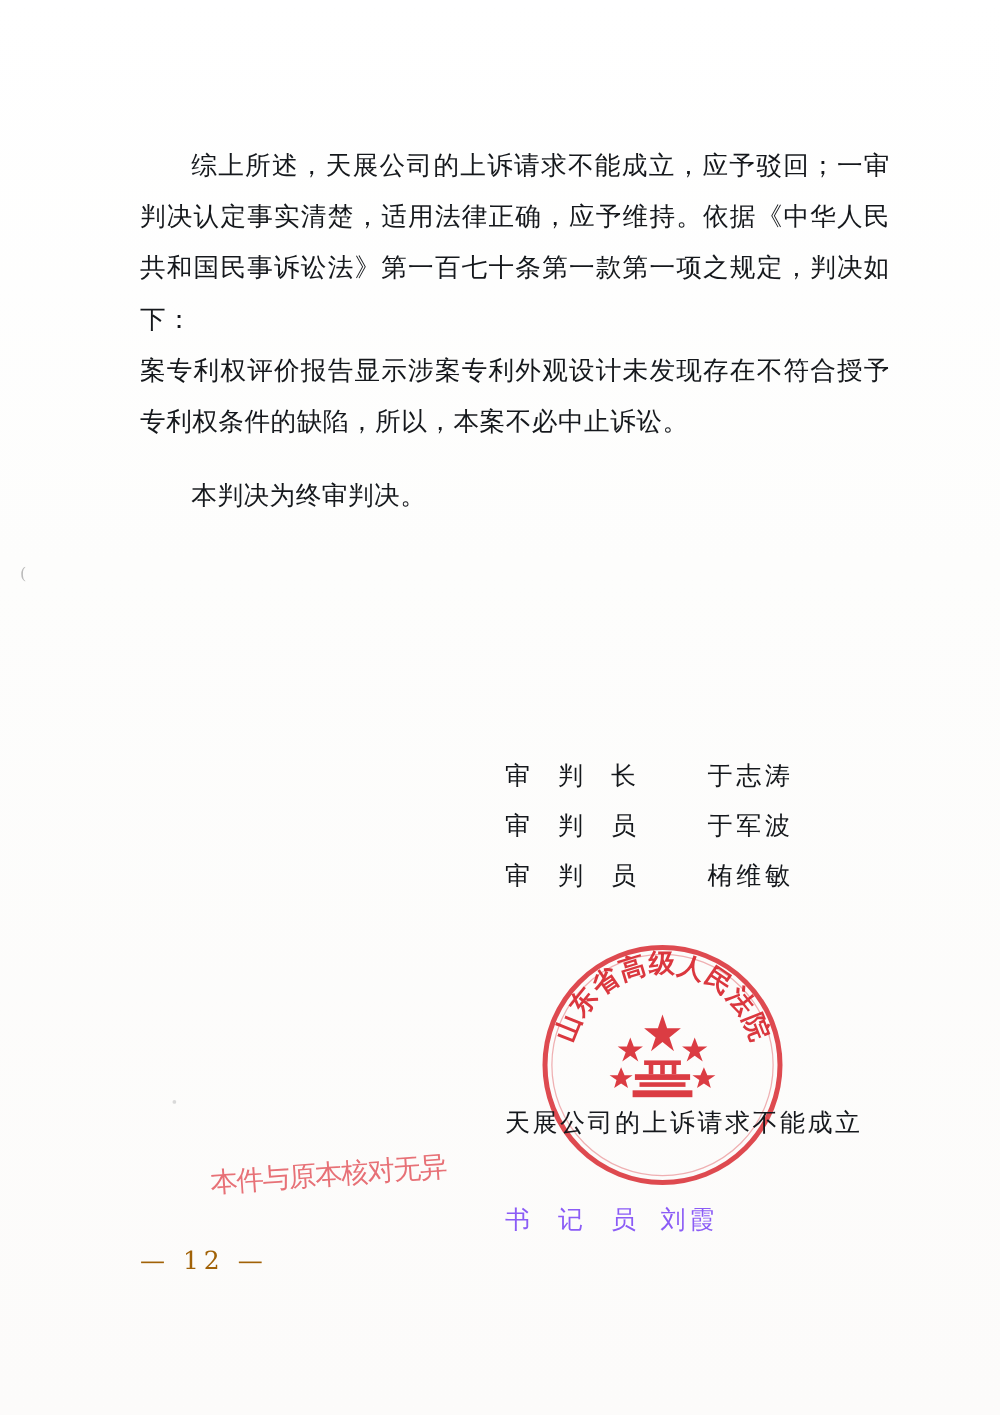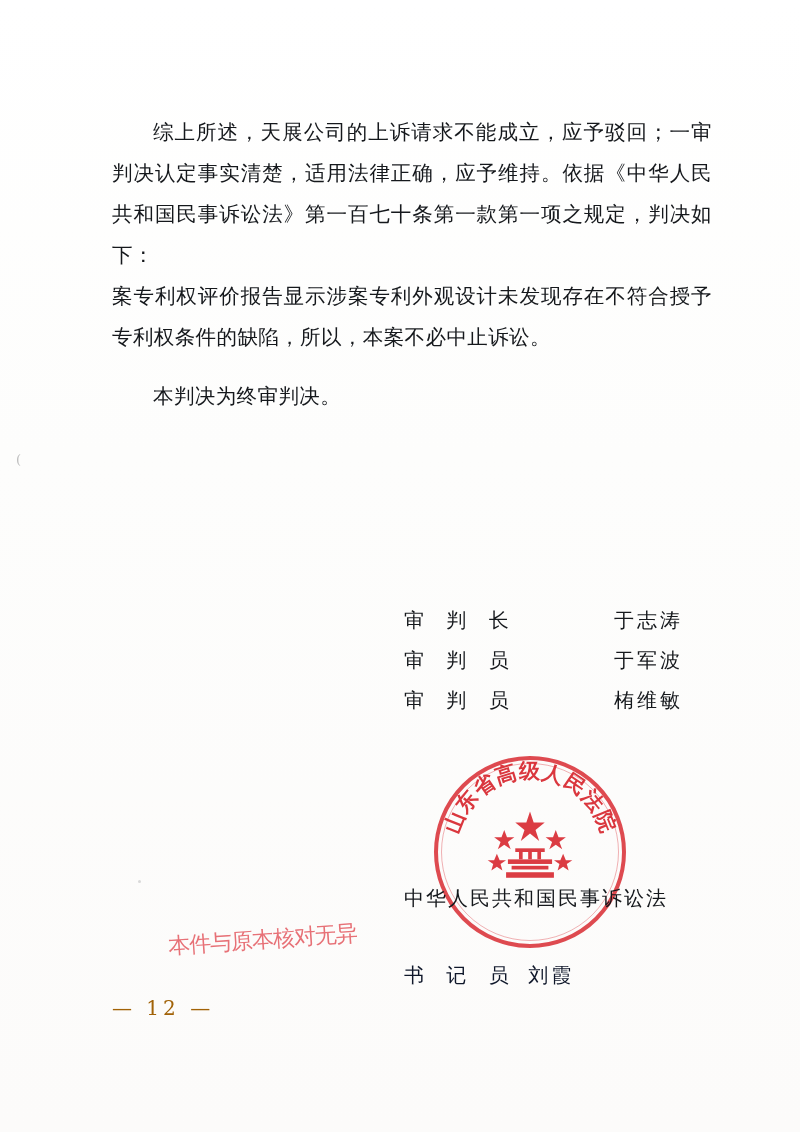--- a/index.html
+++ b/index.html
@@ -59,21 +59,20 @@
     top: 600px;
     width: 300px;
     font-size: 20px;
     line-height: 40px;
     color: #15181c;
   }
   .sig-row {
     display: flex;
     align-items: flex-end;
     white-space: nowrap;
-    gap: 48px;
   }
   .sig-role {
     display: inline-block;
     width: 118px;
     letter-spacing: 8px;
   }
   .sig-name {
     display: inline-block;
     letter-spacing: 3px;
     margin-left: 44px;
@@ -89,21 +88,21 @@
     color: #15181c;
     white-space: nowrap;
   }
 
   
   .clerk-line {
     position: absolute;
     left: 404px;
     top: 962px;
     font-size: 20px;
-    color: #0f172a;
+    color: #8b5cf6;
     white-space: nowrap;
   }
   .clerk-role {
     display: inline-block;
     width: 118px;
     letter-spacing: 8px;
   }
   .clerk-name {
     display: inline-block;
     letter-spacing: 3px;
@@ -249,21 +248,21 @@
         <rect x="30" y="65" width="40" height="4"></rect>
         <rect x="24" y="72" width="52" height="6"></rect>
         <rect x="34" y="46" width="32" height="4"></rect>
         <rect x="38" y="50" width="4" height="8"></rect>
         <rect x="48" y="50" width="4" height="8"></rect>
         <rect x="58" y="50" width="4" height="8"></rect>
       </g>
     </svg>
   </div>
 
-  <div class="date-line">中华人民共和国民事诉讼法</div>
+  <div class="date-line">天展公司的上诉请求不能成立</div>
 
   <div class="clerk-line">
     <span class="clerk-role">书 记 员</span>
     <span class="clerk-name">刘霞</span>
   </div>
 
   <div class="red-annotation">本件与原本核对无异</div>
 
   <div class="page-number">— 12 —</div>
 

